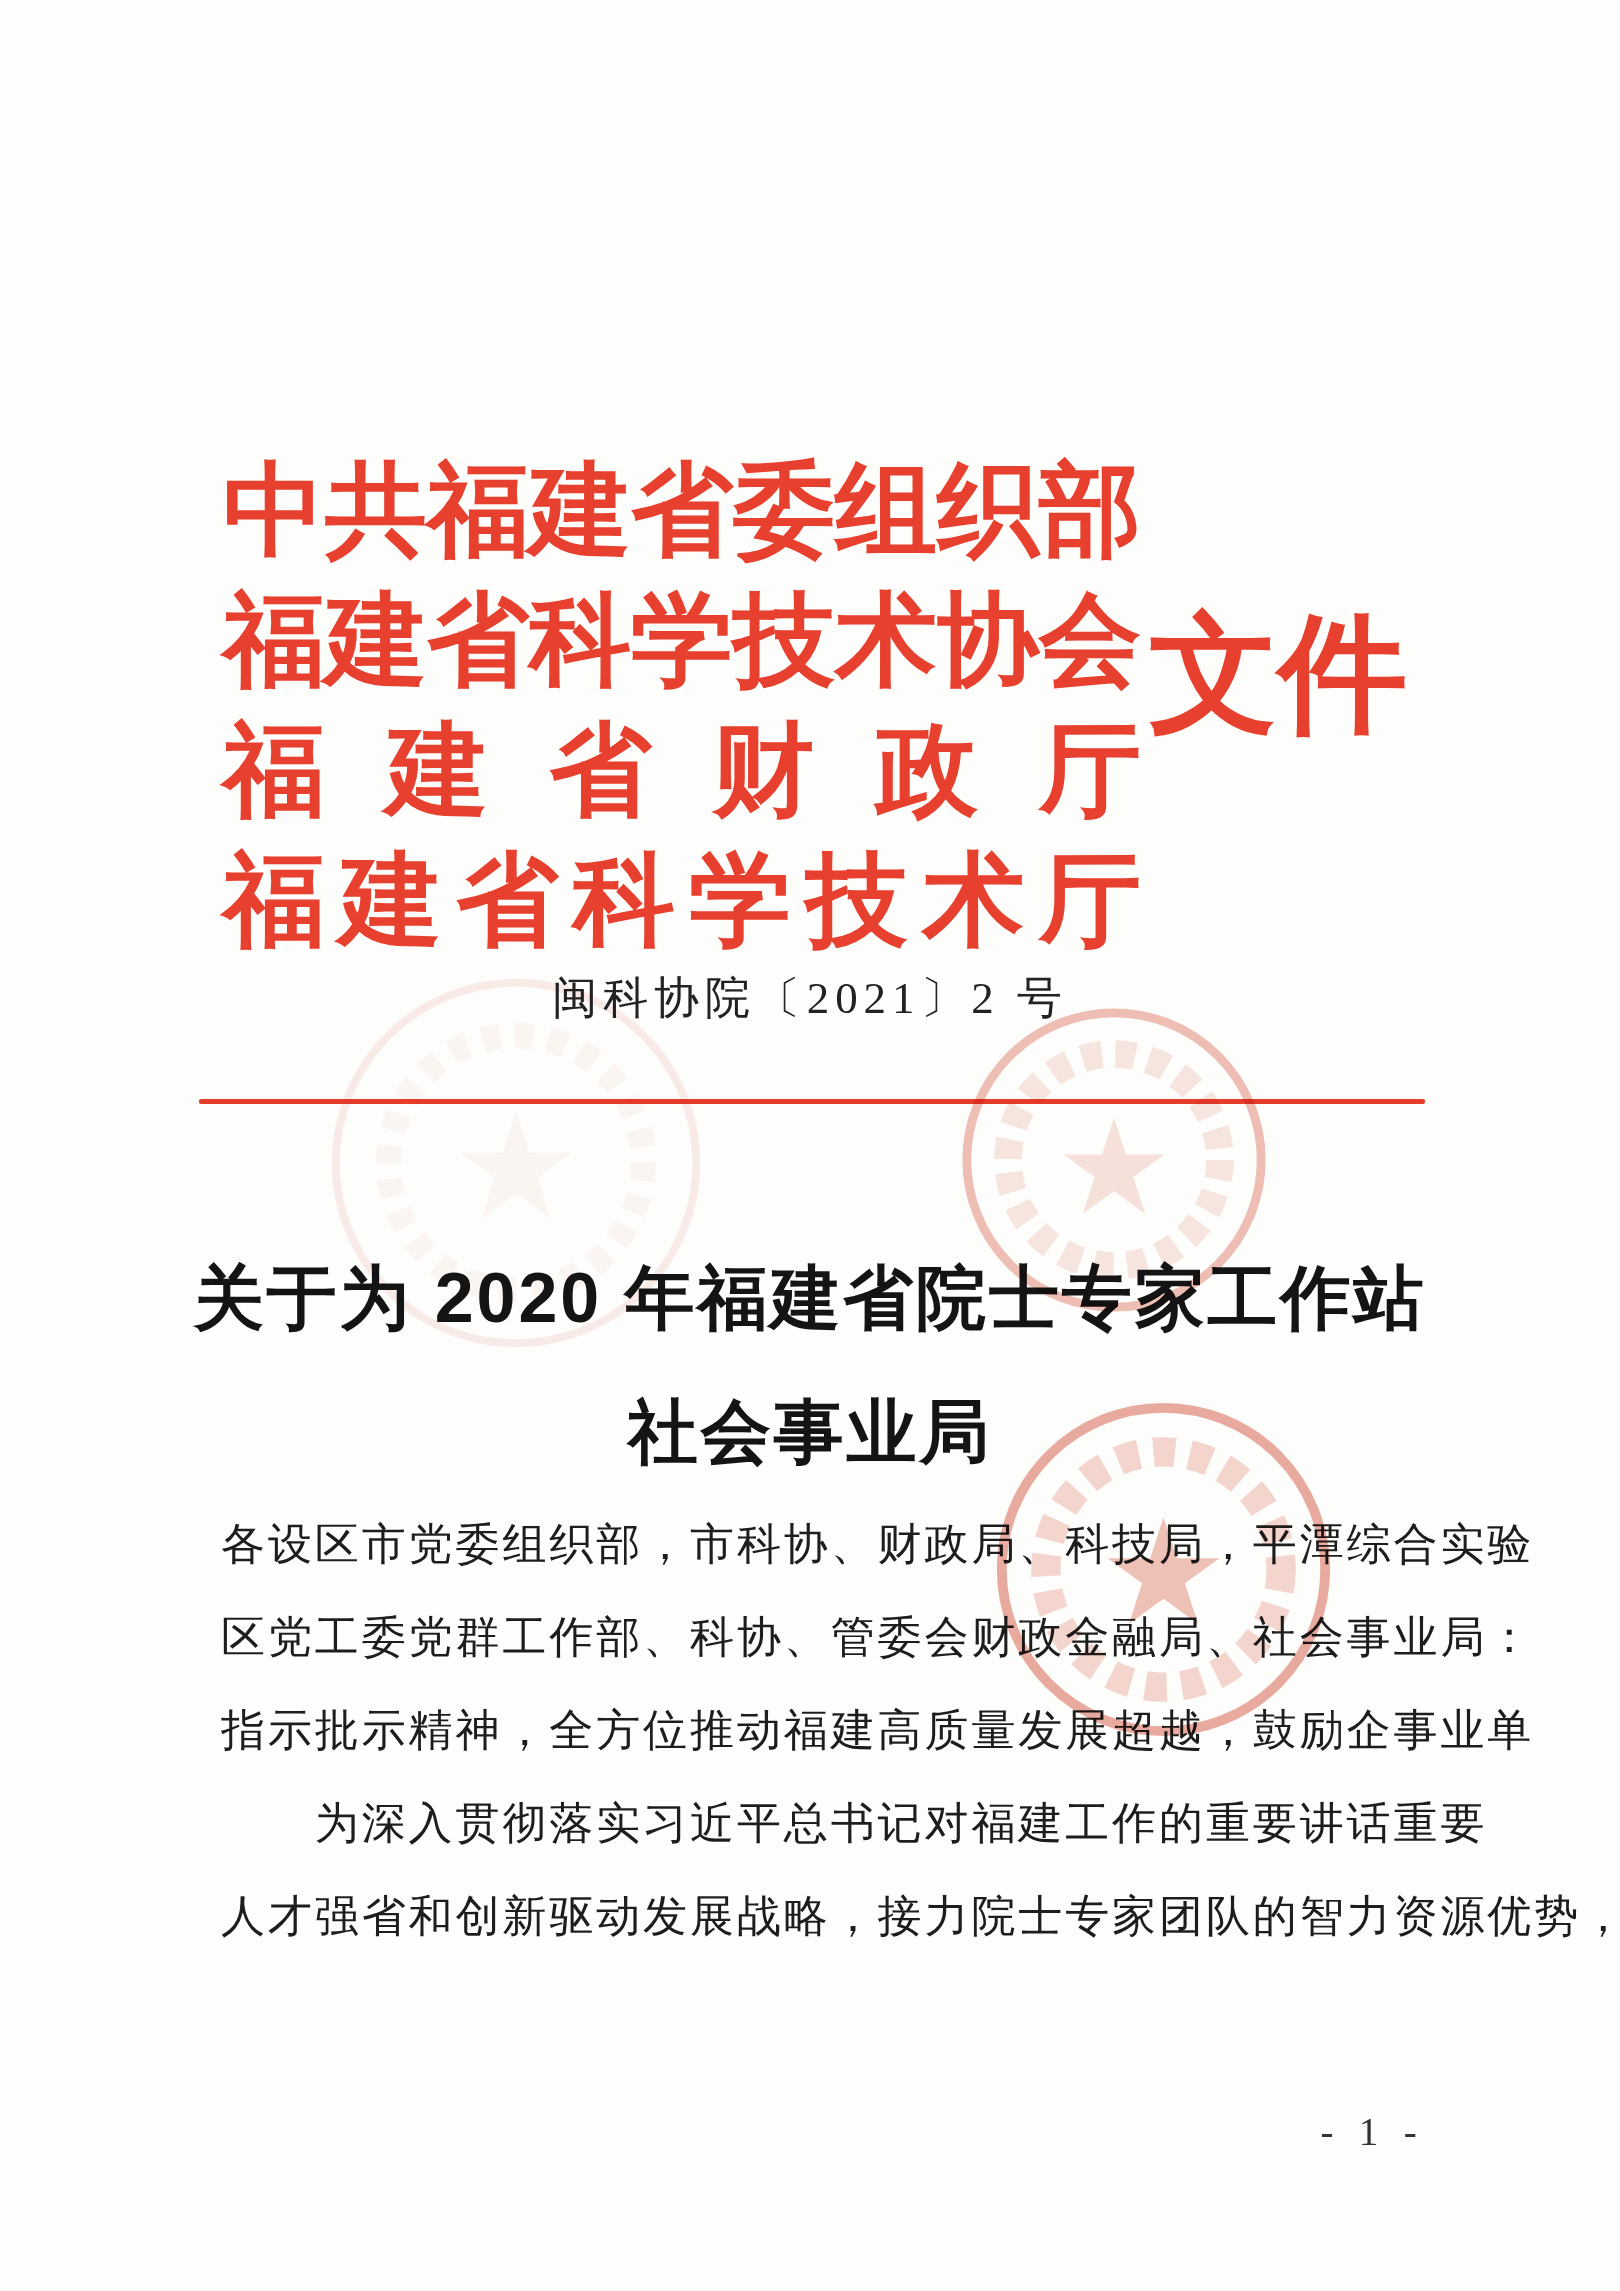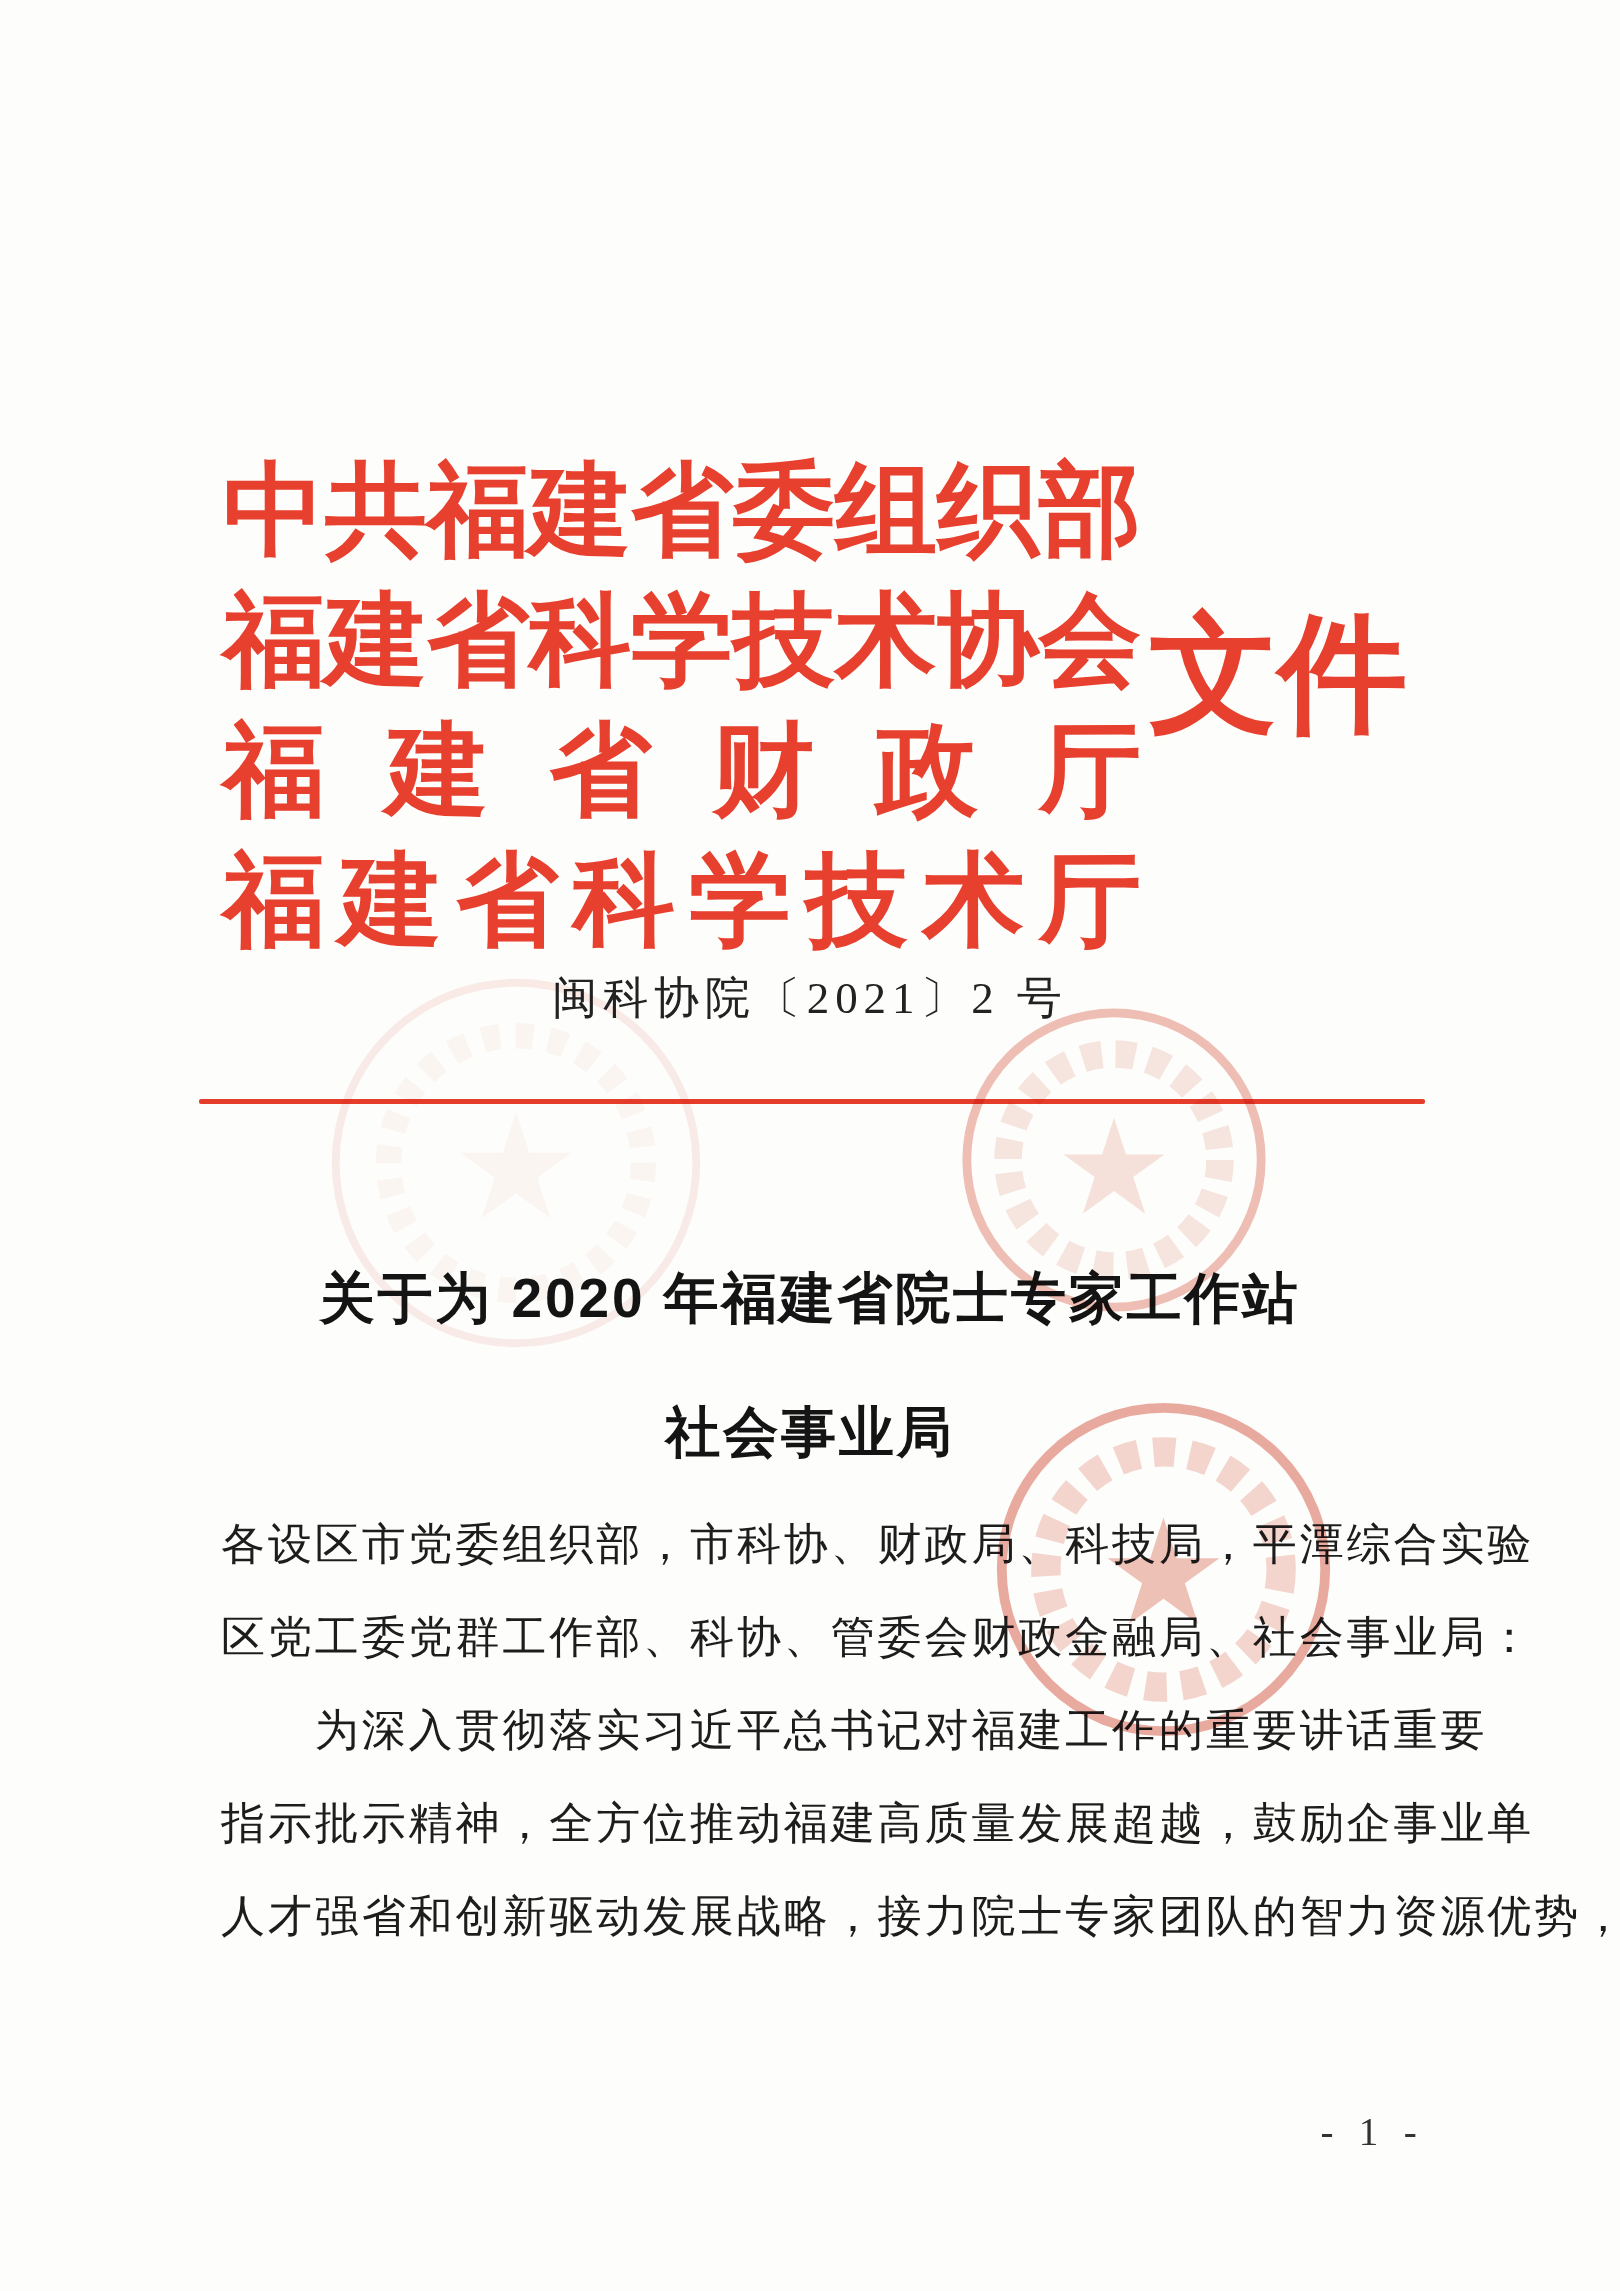--- a/index.html
+++ b/index.html
@@ -42,21 +42,21 @@
     background:var(--rule_red,#e63c2a);
     border-radius:2px;
   }
   
   .doc-title{
     position:absolute;left:0;top:1231px;width:1620px;
     text-align:center;
     font-family:"Liberation Sans","DejaVu Sans",sans-serif;
     font-weight:800;color:#141414;
   }
-  .title-line{font-size:55px;line-height:134px;letter-spacing:2.9px;}
+  .title-line{font-size:70px;line-height:134px;letter-spacing:2.9px;}
   
   .body-text{
     position:absolute;left:221px;top:1498px;width:1225px;
     color:#1d1d1d;
   }
   .body-line{
     font-size:44px;line-height:93px;height:93px;
     white-space:nowrap;letter-spacing:2.9px;
   }
   
@@ -126,22 +126,22 @@
   <div class="red-rule"></div>
 
   <div class="doc-title">
     <div class="title-line">关于为 2020 年福建省院士专家工作站</div>
     <div class="title-line">社会事业局</div>
   </div>
 
   <div class="body-text">
     <div class="body-line">各设区市党委组织部，市科协、财政局、科技局，平潭综合实验</div>
     <div class="body-line">区党工委党群工作部、科协、管委会财政金融局、社会事业局：</div>
+    <div class="body-line">指示批示精神，全方位推动福建高质量发展超越，鼓励企事业单</div>
     <div class="body-line">　　为深入贯彻落实习近平总书记对福建工作的重要讲话重要</div>
-    <div class="body-line">指示批示精神，全方位推动福建高质量发展超越，鼓励企事业单</div>
     <div class="body-line">人才强省和创新驱动发展战略，接力院士专家团队的智力资源优势，</div>
   </div>
 
   <div class="seal" style="left:323px;top:970px;">
     <svg width="387" height="387" viewBox="0 0 395 395">
       <g filter="none" opacity="0.9">
         <circle cx="197" cy="197" r="184" fill="none" stroke="#e8988a" stroke-opacity="0.20" stroke-width="8"></circle>
         <circle cx="197" cy="197" r="130" fill="none" stroke="#eba99b" stroke-opacity="0.10" stroke-width="26" stroke-dasharray="18 16"></circle>
         <path d="M0,-60 L13.5,-18.5 L57.1,-18.5 L21.8,7.1 L35.3,48.5 L0,22.9 L-35.3,48.5 L-21.8,7.1 L-57.1,-18.5 L-13.5,-18.5 Z" transform="translate(197,205)" fill="#eba99b" fill-opacity="0.10"></path>
       </g>

